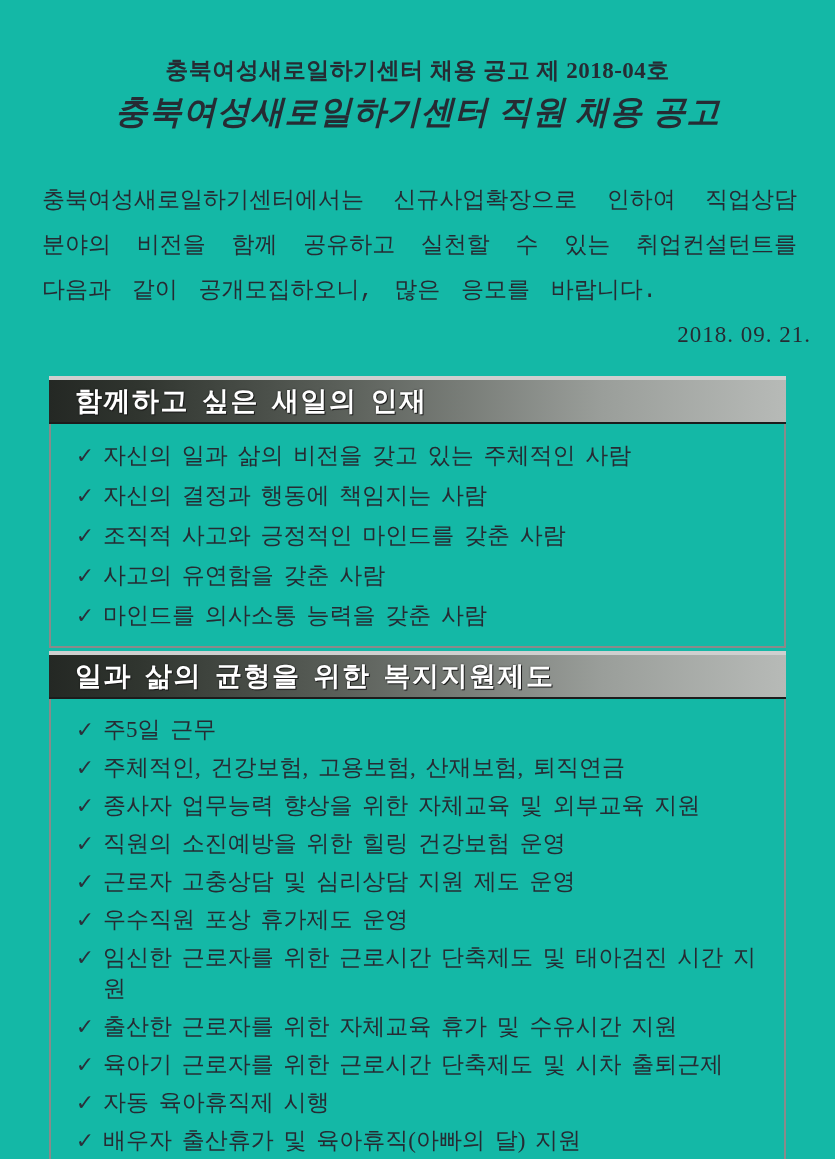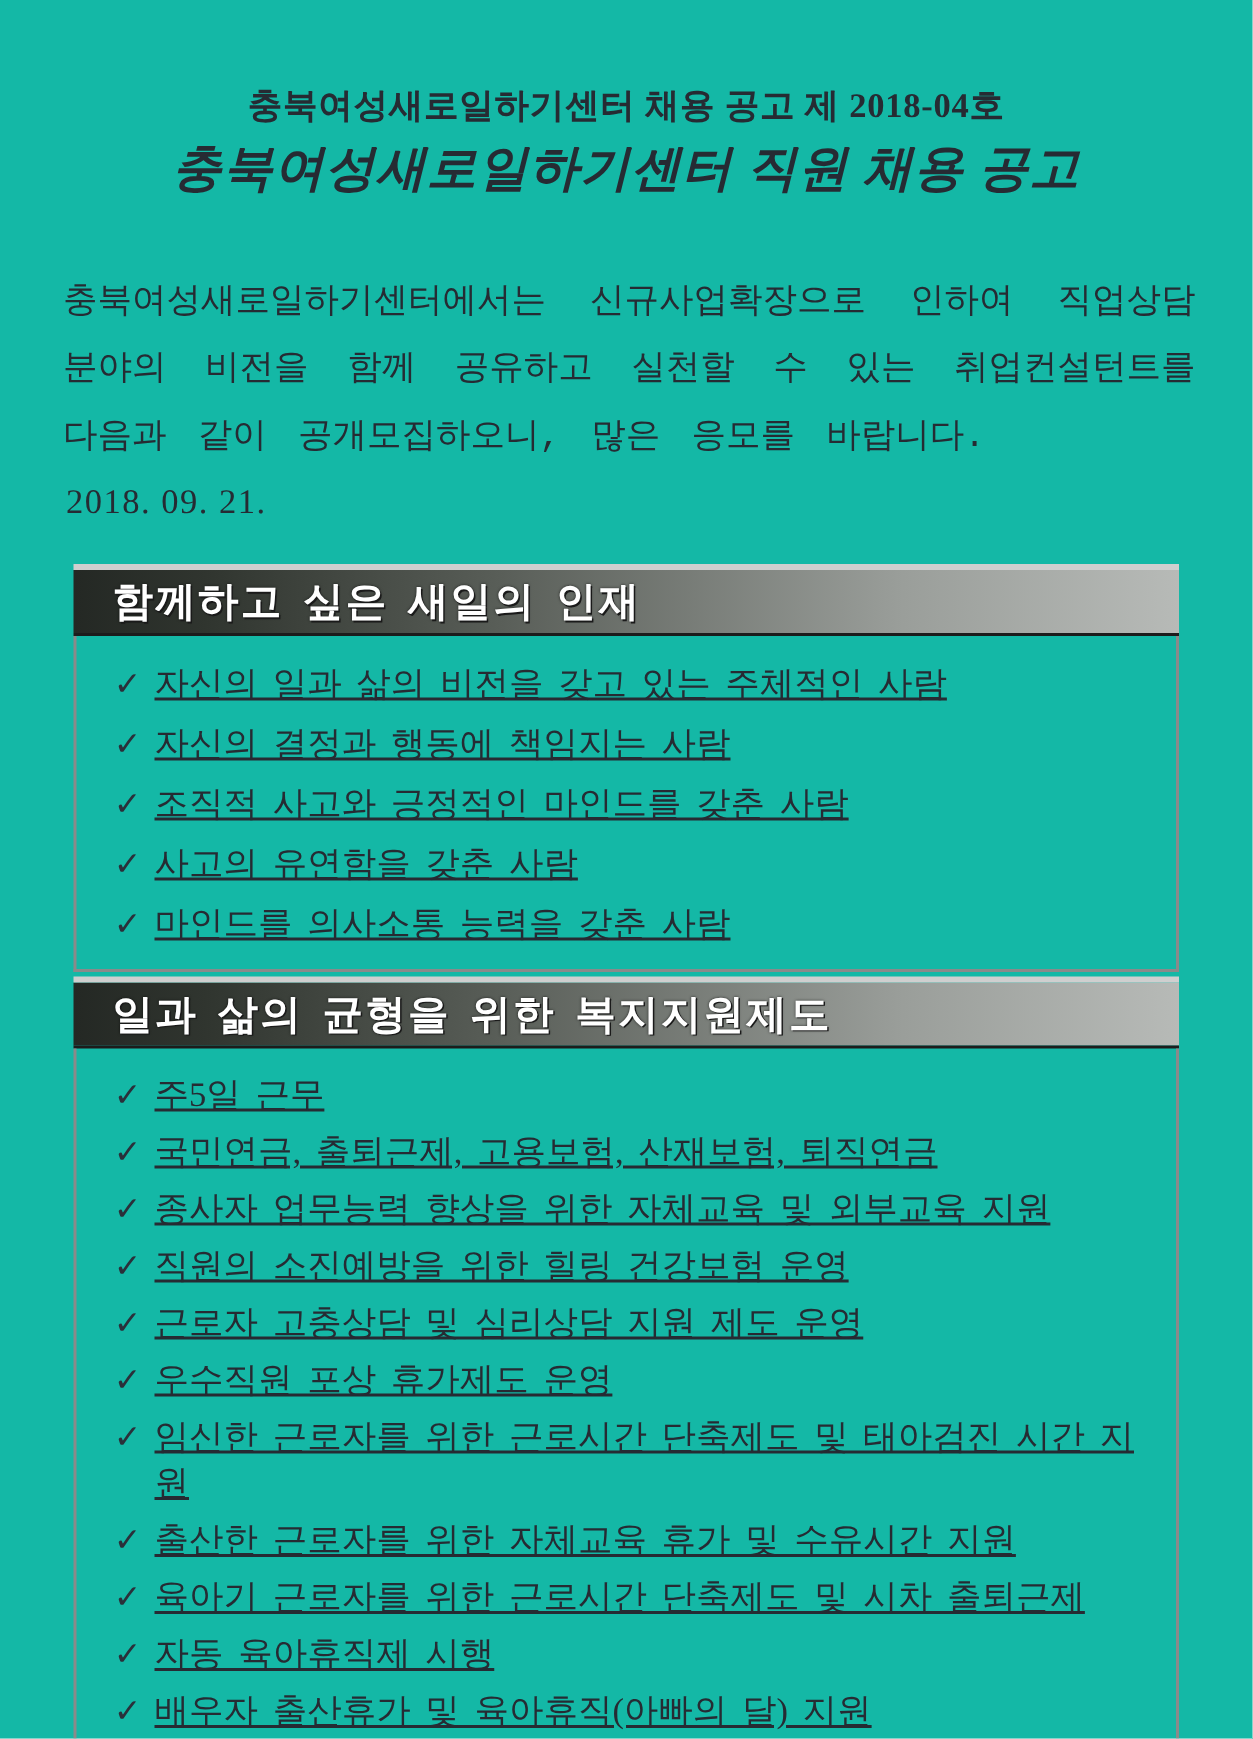--- a/index.html
+++ b/index.html
@@ -36,21 +36,21 @@
   .intro {
     margin: 44px 38px 0 42px;
     font-size: 23px;
     line-height: 1.95;
     text-align: justify;
     word-spacing: 7px;
     font-family: Liberation Mono, monospace;
   }
   .date-line {
     margin: 8px 24px 0 0;
-    text-align: left;
+    text-align: right;
     font-size: 23px;
     letter-spacing: 1px;
     padding-left: 44px;
   }
   .sections {
     margin: 28px 49px 0 49px;
   }
   .section + .section {
     margin-top: 3px;
   }
@@ -94,21 +94,20 @@
   .check {
     flex: 0 0 36px;
     text-align: center;
     font-family: "DejaVu Sans", sans-serif;
     font-size: 22px;
     font-weight: bold;
     color: #2a303a;
   }
   .item-text {
     flex: 1;
-    text-decoration: underline;
   }
 </style>
 </head>
 <body>
 
 <div class="page">
 
   <div class="doc-number">충북여성새로일하기센터 채용 공고 제 2018-04호</div>
 
   <div class="doc-title">충북여성새로일하기센터 직원 채용 공고</div>
@@ -154,21 +153,21 @@
         <span class="bar-label">일과 삶의 균형을 위한 복지지원제도</span>
       </div>
       <div class="list-box">
         <ul class="check-list box-tight">
           <li>
             <span class="check">✓</span>
             <span class="item-text">주5일 근무</span>
           </li>
           <li>
             <span class="check">✓</span>
-            <span class="item-text">국민연금, 출퇴근제, 고용보험, 산재보험, 퇴직연금</span>
+            <span class="item-text">주체적인, 건강보험, 고용보험, 산재보험, 퇴직연금</span>
           </li>
           <li>
             <span class="check">✓</span>
             <span class="item-text">종사자 업무능력 향상을 위한 자체교육 및 외부교육 지원</span>
           </li>
           <li>
             <span class="check">✓</span>
             <span class="item-text">직원의 소진예방을 위한 힐링 건강보험 운영</span>
           </li>
           <li>

